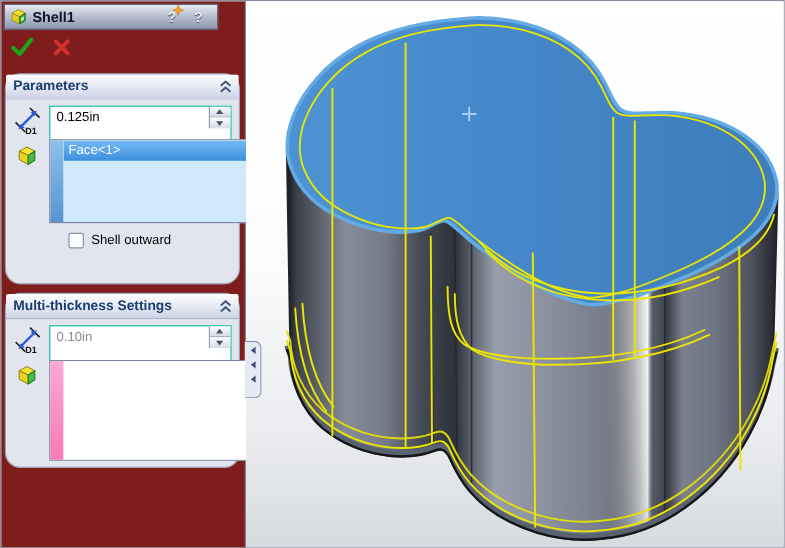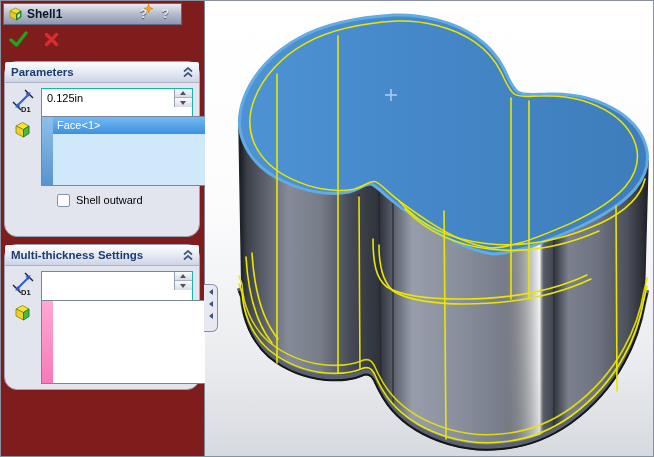--- a/index.html
+++ b/index.html
@@ -162,20 +162,21 @@
 
       <svg class="dim-icon" style="top:26px;" viewBox="0 0 26 24">
         <line x1="14" y1="2" x2="22" y2="10" stroke="#222" stroke-width="1.4"></line>
         <line x1="2" y1="14" x2="10" y2="22" stroke="#222" stroke-width="1.4"></line>
         <line x1="6.5" y1="17.5" x2="17.5" y2="6.5" stroke="#2b5cd9" stroke-width="2"></line>
         <polygon points="4.3,19.7 9.6,18.6 6.2,15.2" fill="#2b5cd9"></polygon>
         <polygon points="19.7,4.3 14.4,5.4 17.8,8.8" fill="#2b5cd9"></polygon>
         <text x="10" y="23.5" font-size="7.5" font-weight="bold" fill="#111">D1</text>
       </svg>
       <div class="spinbox" style="top:26px;">
+        <input type="text" style="color: rgb(141, 141, 141);" value="0.10in">
         <div class="spin-btns">
           <div class="spin-up"></div>
           <div class="spin-down"></div>
         </div>
       </div>
 
       <svg class="cube-icon" style="top:58px;" viewBox="0 0 20 20">
         <polygon points="3,6 9.5,2.5 16,6 10.5,9.5" fill="#f4e436" stroke="#8a7a12" stroke-width="0.8"></polygon>
         <polygon points="3,6 10.5,9.5 10.5,17 3,13" fill="#ead522" stroke="#8a7a12" stroke-width="0.8"></polygon>
         <polygon points="10.5,9.5 16,6 16,13.5 10.5,17" fill="#49b949" stroke="#1a7a1a" stroke-width="0.9"></polygon>

